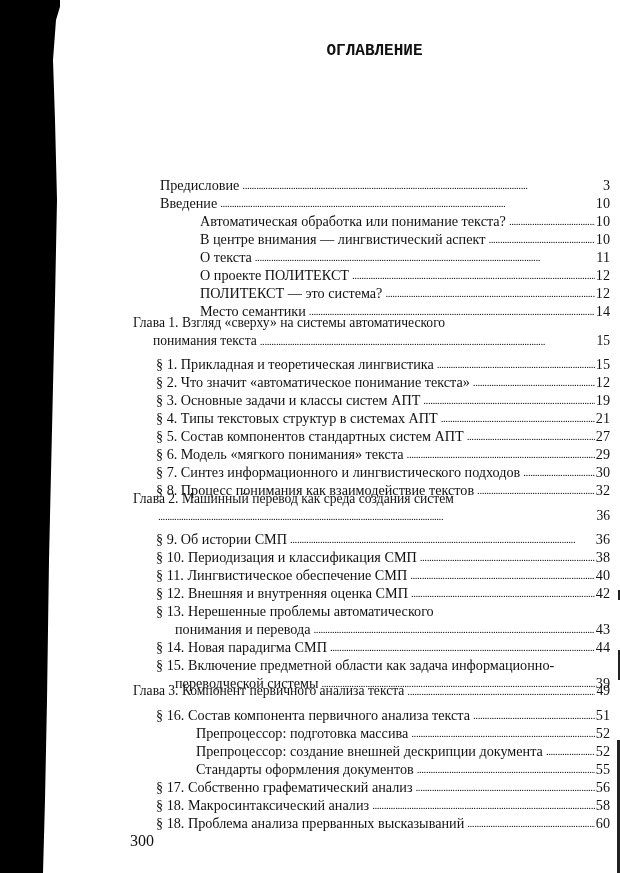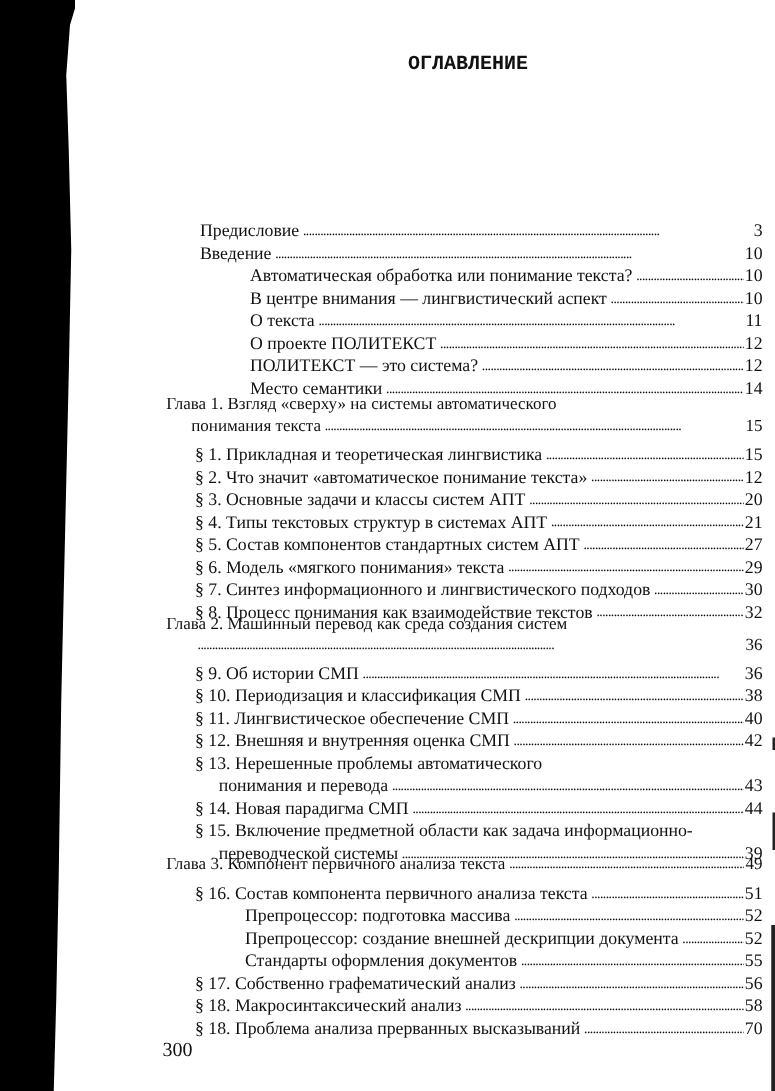--- a/index.html
+++ b/index.html
@@ -110,21 +110,21 @@
     <span class="num">15</span>
   </div>
   <div class="row" style="left:156px;top:373px">
     <span class="txt">§ 2. Что значит «автоматическое понимание текста»</span>
     <span class="dots"></span>
     <span class="num">12</span>
   </div>
   <div class="row" style="left:156px;top:391px">
     <span class="txt">§ 3. Основные задачи и классы систем АПТ</span>
     <span class="dots"></span>
-    <span class="num">20</span>
+    <span class="num">19</span>
   </div>
   <div class="row" style="left:156px;top:409px">
     <span class="txt">§ 4. Типы текстовых структур в системах АПТ</span>
     <span class="dots"></span>
     <span class="num">21</span>
   </div>
   <div class="row" style="left:156px;top:427px">
     <span class="txt">§ 5. Состав компонентов стандартных систем АПТ</span>
     <span class="dots"></span>
     <span class="num">27</span>
@@ -225,17 +225,17 @@
     <span class="num">56</span>
   </div>
   <div class="row" style="left:156px;top:796px">
     <span class="txt">§ 18. Макросинтаксический анализ</span>
     <span class="dots"></span>
     <span class="num">58</span>
   </div>
   <div class="row" style="left:156px;top:814px">
     <span class="txt">§ 18. Проблема анализа прерванных высказываний</span>
     <span class="dots"></span>
-    <span class="num">70</span>
+    <span class="num">60</span>
   </div>
 </div>
 
 <div class="page-number">300</div>
 
 </body></html>

